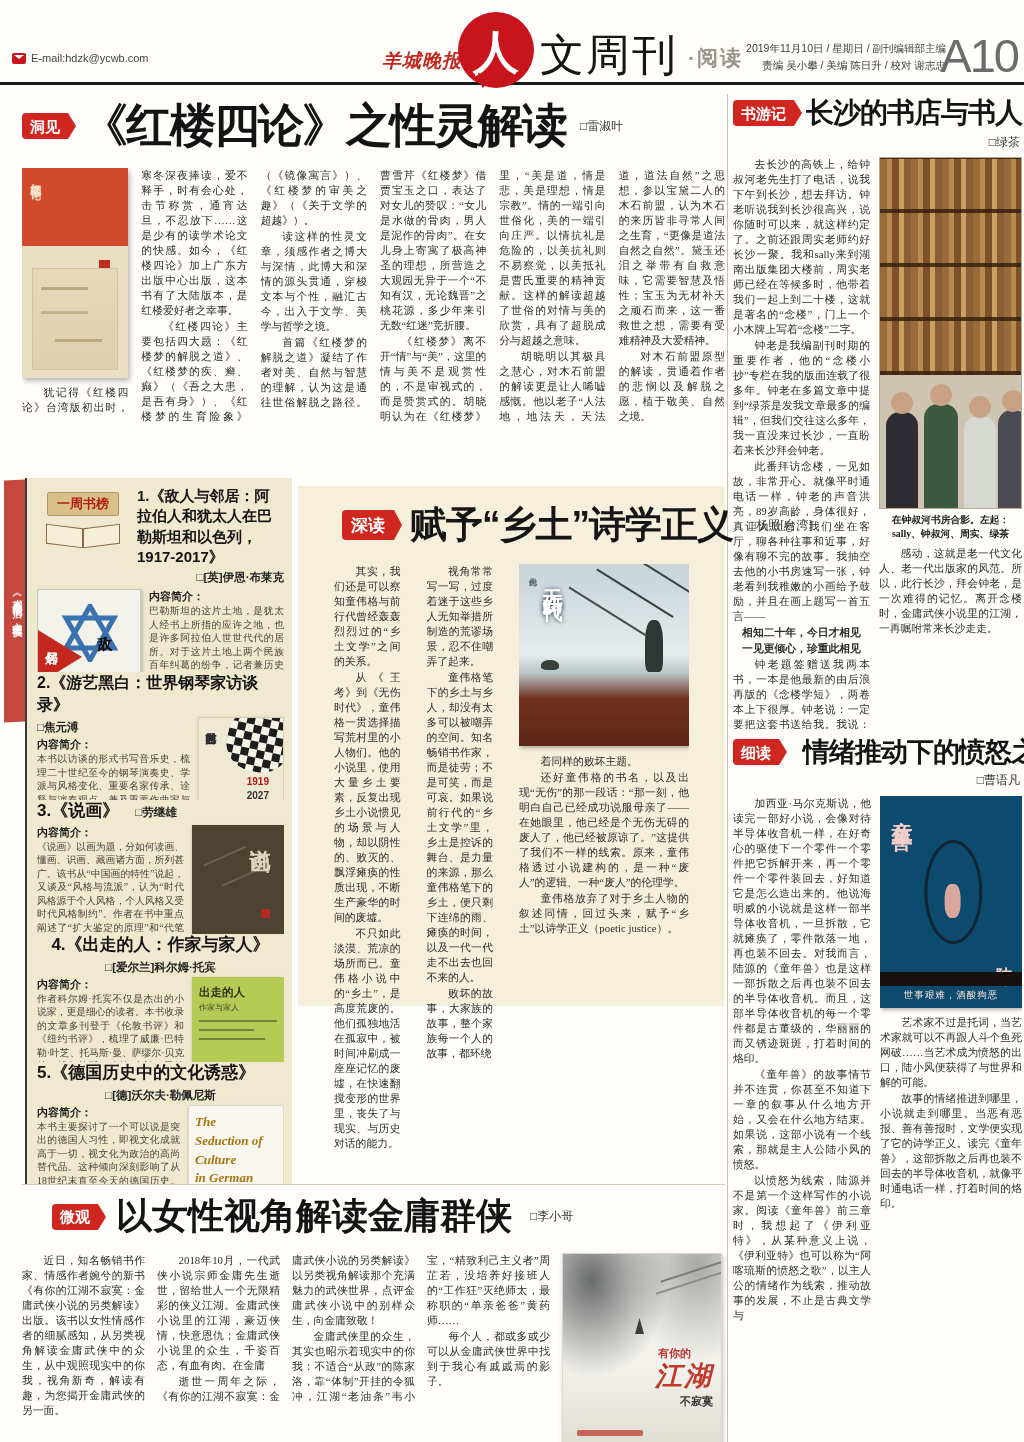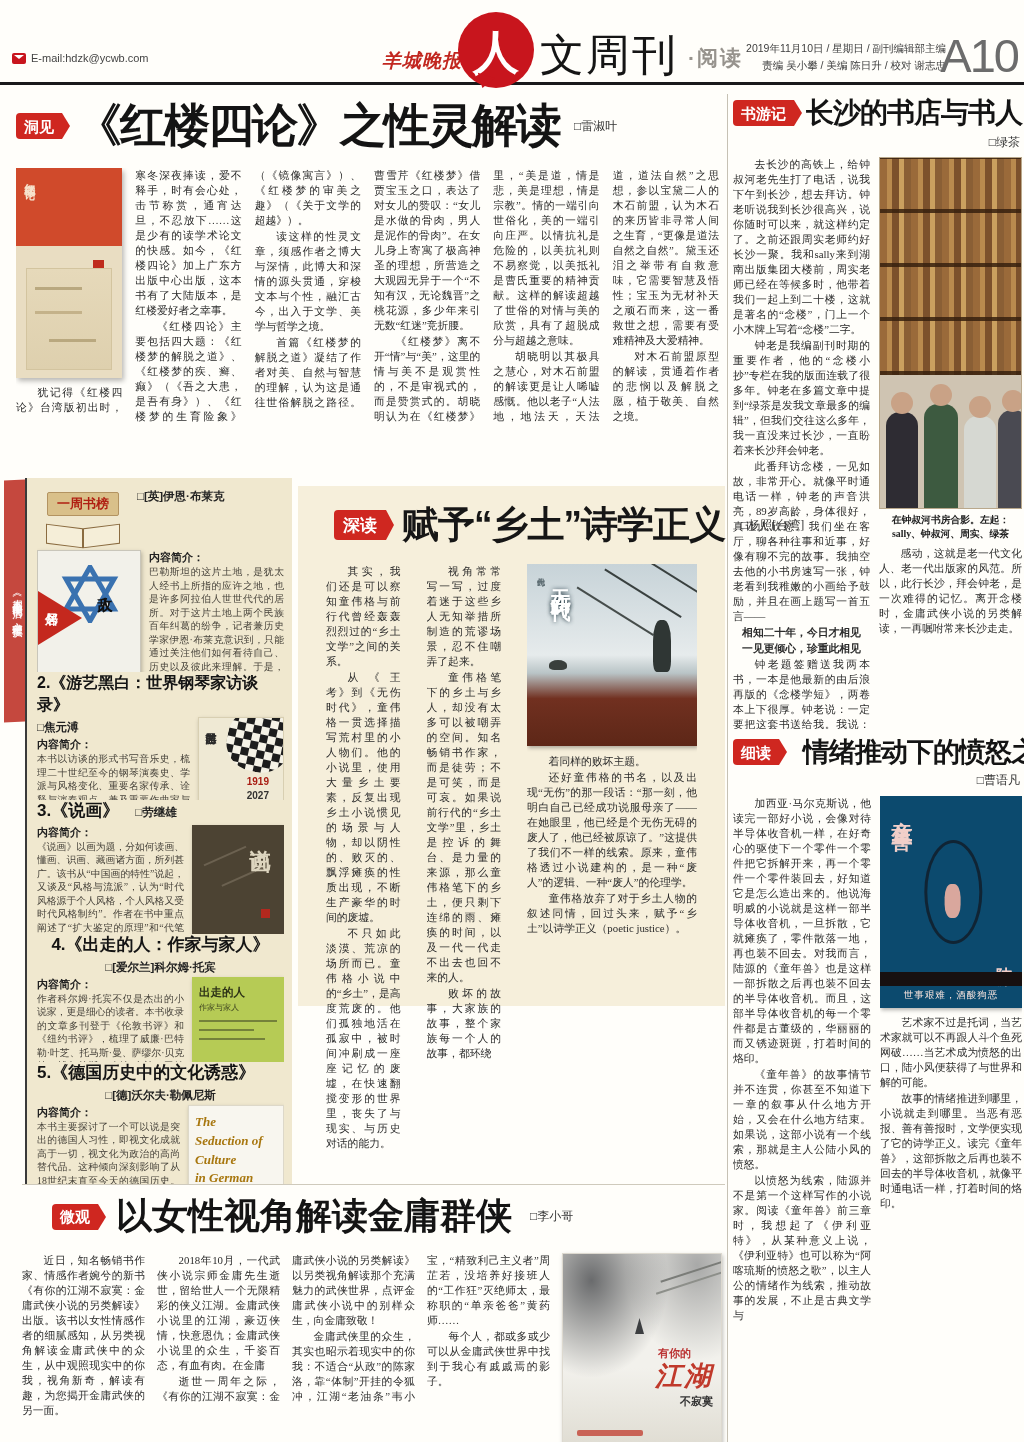--- a/index.html
+++ b/index.html
@@ -32,21 +32,21 @@
   .tag-md { --h:13px; height:26px; padding:0 8px; font-size:15px; }
   .st { font-family:"Liberation Serif", serif; font-size:10.8px; line-height:15px; color:#2b2b2b; text-align:justify; }
   .st p { text-indent:2em; margin-bottom:1px; }
   .byline { font-size:12px; color:#333; font-family:"Liberation Serif",serif; white-space:nowrap; }
   .vline { position:absolute; left:727px; top:94px; width:1px; height:1348px; background:#c6c1b4; }
   .hline-micro { position:absolute; left:22px; top:1184px; width:703px; height:1px; background:#cfcabc; }
   .cols { display:flex; }
   .col { overflow:hidden; }
 
   
-  .insight { position:absolute; left:16px; top:94px; width:703px; height:382px; }
+  .insight { position:absolute; left:22px; top:94px; width:703px; height:382px; }
   .ins-head { display:flex; align-items:center; gap:14px; height:64px; }
   .ins-title { font-size:46px; color:#141414; letter-spacing:-2px; white-space:nowrap; }
   .ins-title .t1 { font-weight:700; }
   .ins-title .t2 { font-weight:900; }
   .ins-body { margin-top:10px; height:300px; column-count:6; column-gap:13px; overflow:hidden; }
   .hl-cover { height:210px; margin-bottom:7px; break-inside:avoid; background:#e9ddc2; position:relative;
               box-shadow:2px 3px 5px rgba(0,0,0,.28); }
   .hl-top { height:78px; background:#d04a2b; }
   .hl-vt { position:absolute; left:6px; top:6px; writing-mode:vertical-rl; text-orientation:upright;
            color:#f7e3cd; font-size:11px; font-weight:bold; letter-spacing:2px; }
@@ -96,21 +96,21 @@
   .sh-br { position:absolute; left:10px; top:30px; width:46px; height:2px; background:#6b6150; transform:rotate(-24deg); box-shadow:8px 26px 0 #6b6150; }
   .cov-czdr { width:92px; height:128px; background:#b6cb55; padding:8px 7px; }
   .czdr-t { font-size:11.5px; font-weight:bold; color:#2e3317; }
   .czdr-s { font-size:8px; color:#3e4420; margin-top:2px; }
   .czdr-bar { height:2px; background:#74813a; margin-top:7px; }
   .cov-dg { width:96px; height:128px; background:#f8f6ef; border:1px solid #ddd8c9; padding:7px 6px; }
   .dg-l { font-family:"Liberation Serif",serif; font-weight:bold; font-style:italic; color:#a8770f; font-size:13px; line-height:1.45; }
   .dg-sm { font-size:7px; color:#888; text-align:right; }
 
   
-  .dr { position:absolute; left:298px; top:486px; width:427px; height:520px; background:#f6efdb; padding:14px 20px 10px; }
+  .dr { position:absolute; left:298px; top:486px; width:427px; height:520px; background:#f6efdb; padding:14px 28px 10px; }
   .dr-head { display:flex; align-items:center; gap:16px; padding-left:16px; }
   .dr-title { font-size:37px; font-weight:900; color:#161616; letter-spacing:-1px; white-space:nowrap; }
   .dr-body { margin-top:14px; }
   .dr-body .col { width:128px; }
   .wsc { height:182px; margin-bottom:8px; position:relative; overflow:hidden; box-shadow:1px 2px 4px rgba(0,0,0,.3);
          background:linear-gradient(180deg, #c7d3d8 0%, #e6ebec 50%, #b9c4c6 60%, #713020 74%, #5d2717 100%); }
   .wsc-br1 { position:absolute; right:-12px; top:6px; width:90px; height:2px; background:#39403f; transform:rotate(32deg); box-shadow:-6px 30px 0 #39403f, -20px 60px 0 #464d4b; }
   .wsc-fig { position:absolute; right:26px; top:56px; width:18px; height:52px; background:#2f3634; border-radius:40% 40% 20% 20%; }
   .wsc-dog { position:absolute; left:22px; top:96px; width:18px; height:10px; background:#3a3f3c; border-radius:50% 50% 30% 30%; }
   .wsc-vt { position:absolute; left:26px; top:10px; writing-mode:vertical-rl; text-orientation:upright; color:#fff;
@@ -232,20 +232,21 @@
     <div class="bl-ribbon">《本周书单由学而优书店 之中整理提供》</div>
     <div class="bl-panel">
 
       <div class="bl-sec" style="height:186px;">
         <div class="wk-row">
           <div class="wk-logo">
             <span class="wk-tag">一周书榜</span>
             <div class="bk-icon"></div>
           </div>
           <div>
+            <div class="bl-t">1.《敌人与邻居：阿拉伯人和犹太人在巴勒斯坦和以色列，1917-2017》</div>
             <div class="bl-au" style="text-align:right;">□[英]伊恩·布莱克</div>
           </div>
         </div>
         <div class="wk-row" style="margin-top:2px;">
           <div class="cov cov-drlj">
             <svg class="drlj-star" width="60" height="58" viewBox="0 0 60 58">
               <polygon points="30,2 54,44 6,44" fill="none" stroke="#3a72b0" stroke-width="5"></polygon>
               <polygon points="30,56 6,14 54,14" fill="none" stroke="#3a72b0" stroke-width="5"></polygon>
             </svg>
             <div class="drlj-arrow"></div>
@@ -392,21 +393,21 @@
               <span class="head"></span>
             </div>
           <div class="person p3">
               <span class="head"></span>
             </div>
           <div class="person p4">
               <span class="head"></span>
             </div>
         </div>
         <div class="photo-cap">在钟叔河书房合影。左起：sally、钟叔河、周实、绿茶</div>
-        <p>感动，这就是老一代文化人、老一代出版家的风范。所以，此行长沙，拜会钟老，是一次难得的记忆。离开念楼时，金庸武侠小说的另类解读，一再嘱咐常来长沙走走。</p>
+        <p>感动，这就是老一代文化人、老一代出版家的风范。所以，此行长沙，拜会钟老，是一次难得的记忆。离开念楼时，金庸武侠小说里的江湖，一再嘱咐常来长沙走走。</p>
       </div>
     </div>
   </div>
 
   <div class="cr">
     <div class="cr-head">
       <span class="tag tag-md">细读</span>
       <span class="cr-title">情绪推动下的愤怒之歌</span>
     </div>
     <div class="cr-byline byline">□曹语凡</div>

